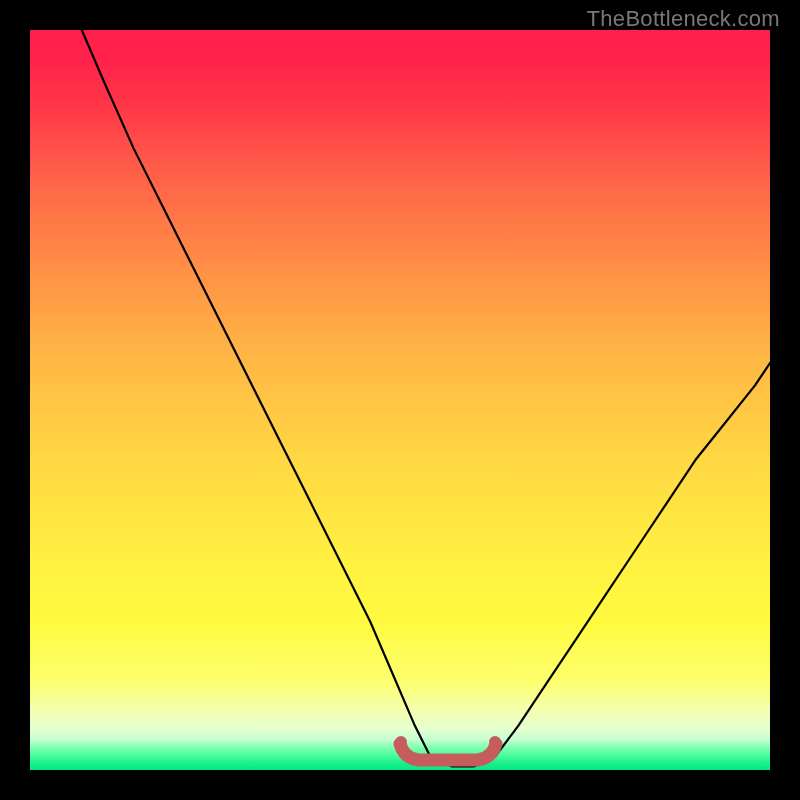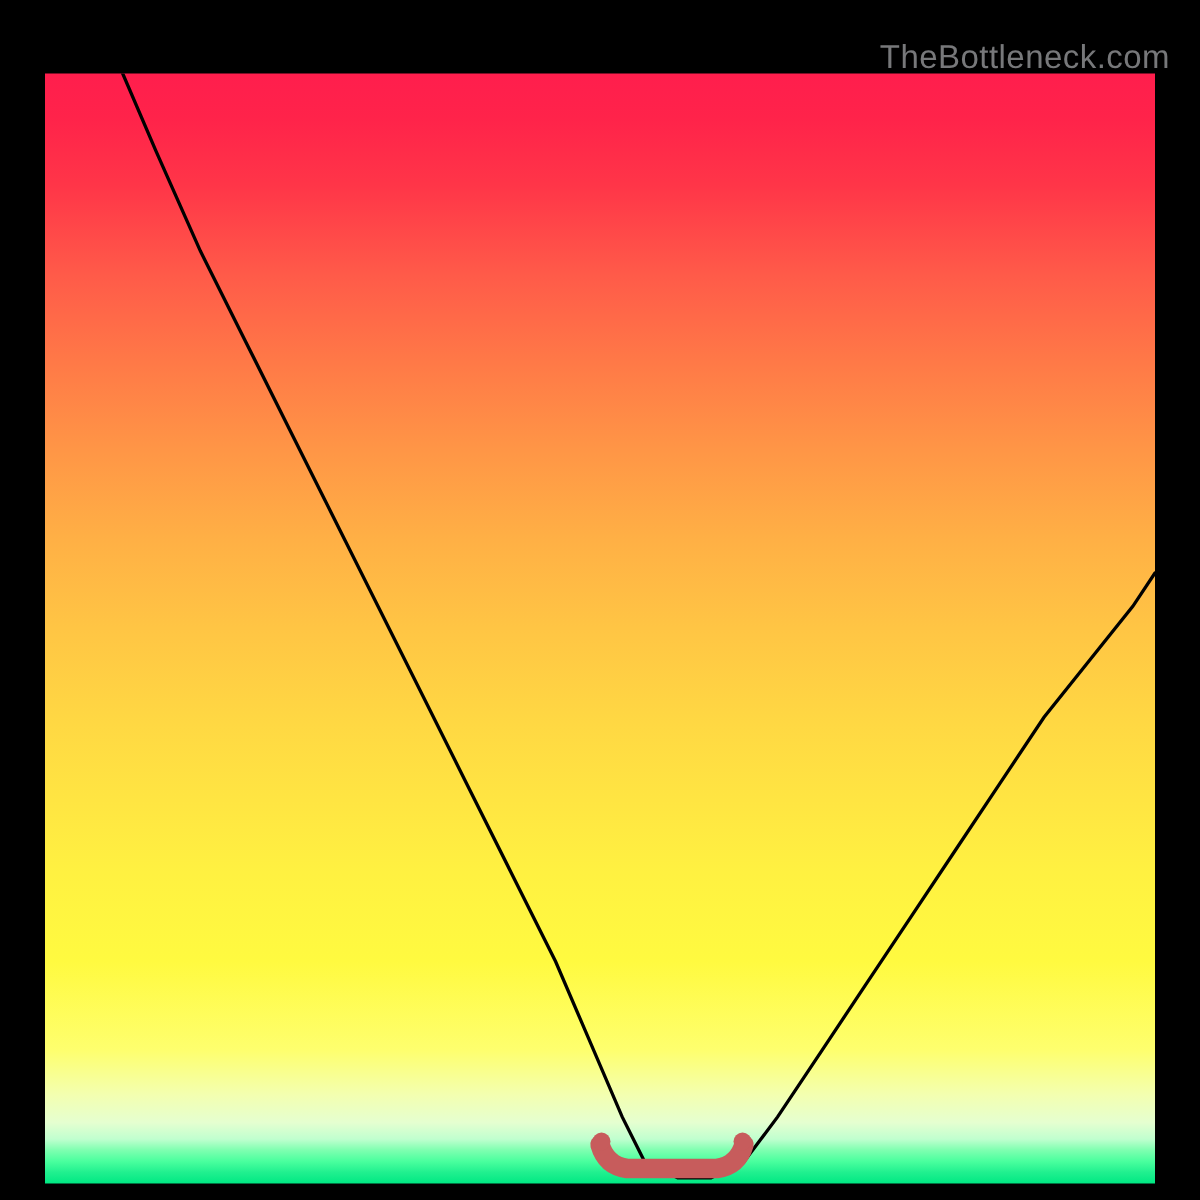--- a/index.html
+++ b/index.html
@@ -10,21 +10,20 @@
     background: #000000;
     overflow: hidden;
     font-family: Arial, Helvetica, sans-serif;
   }
   .stage {
     position: absolute;
     left: 0;
     top: 0;
     width: 800px;
     height: 764px;
-    margin-top: 19px;
   }
   .plot-box {
     position: absolute;
     left: 30px;
     top: 30px;
     width: 740px;
     height: 740px;
   }
   .gradient-bg {
     position: absolute;

